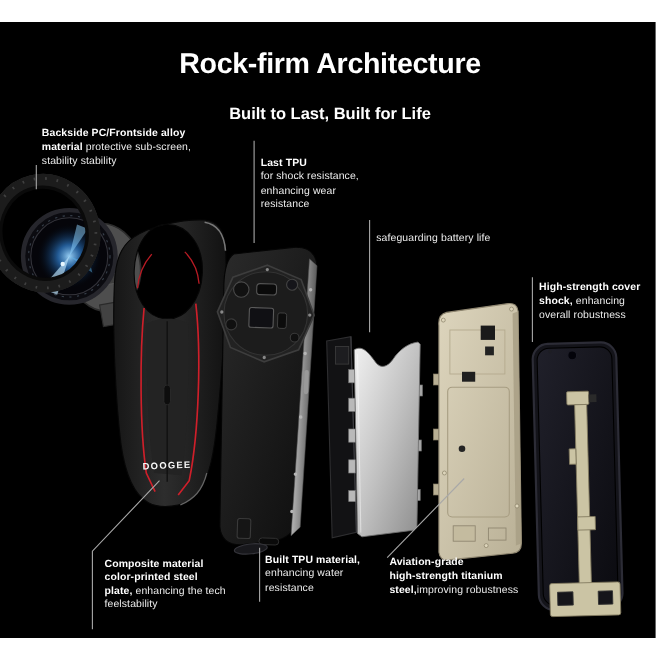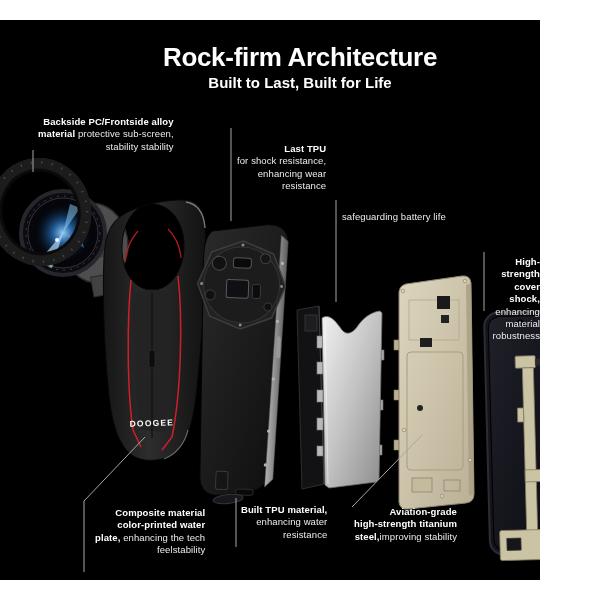--- a/index.html
+++ b/index.html
@@ -1,26 +1,26 @@
 <!DOCTYPE html>
 <html><head>
 <meta charset="utf-8">
 <style>
   html,body{margin:0;padding:0;background:#ffffff;}
-  .stage{position:relative;width:540px;height:600px;background:#ffffff;overflow:hidden;
+  .stage{position:relative;width:596px;height:600px;background:#ffffff;overflow:hidden;
          font-family:"Liberation Sans",sans-serif;}
   .bg-black{position:absolute;left:0;top:20px;width:600px;height:560px;background:#000000;}
   .frame-strip{position:absolute;left:0;width:600px;height:20px;background:#ffffff;}
   .frame-top{top:0;}
   .frame-bottom{top:580px;}
   .header{position:absolute;left:0;top:42px;width:600px;text-align:center;color:#ffffff;z-index:3;}
   .header .title{font-size:26px;font-weight:700;letter-spacing:-0.3px;margin:0;}
-  .header .subtitle{font-size:15px;font-weight:700;margin:1px 0 0 0;}
+  .header .subtitle{font-size:15px;font-weight:700;margin:22px 0 0 0;}
   .callout{position:absolute;color:#ececec;font-size:9.5px;line-height:12.4px;
-           white-space:pre-line;letter-spacing:0.1px;z-index:4;text-align:right;}
+           white-space:pre-line;letter-spacing:0.1px;z-index:4;}
   .callout b{color:#ffffff;font-weight:700;}
   svg.scene{position:absolute;left:0;top:0;z-index:2;}
 </style>
 </head>
 <body>
 
 <div class="stage">
   <div class="bg-black"></div>
   <div class="frame-strip frame-top"></div>
   <div class="frame-strip frame-bottom"></div>
@@ -34,31 +34,31 @@
 material</b><span> protective sub-screen,
 stability stability</span></div>
   <div class="callout" style="left:237px;top:143px"><b>Last TPU</b><span>
 for shock resistance,
 enhancing wear
 resistance</span></div>
   <div class="callout" style="left:342px;top:199px"><span>
 safeguarding battery life</span></div>
   <div class="callout" style="left:490px;top:256px"><b>High-strength cover
 shock,</b><span> enhancing
-material robustness</span></div>
+overall robustness</span></div>
   <div class="callout" style="left:95px;top:507px"><b>Composite material
-color-printed water
+color-printed steel
 plate,</b><span> enhancing the tech
 feelstability</span></div>
   <div class="callout" style="left:241px;top:504px"><b>Built TPU material,</b><span>
 enhancing water
 resistance</span></div>
   <div class="callout" style="left:354px;top:506px"><b>Aviation-grade
 high-strength titanium
-steel,</b><span>improving stability</span></div>
+steel,</b><span>improving robustness</span></div>
 
   <svg class="scene" width="600" height="600" viewBox="0 0 600 600">
     <defs>
       <linearGradient id="gCover" x1="0" y1="0" x2="1" y2="0">
         <stop offset="0" stop-color="#161616"></stop>
           <stop offset="0.45" stop-color="#2d2d2d"></stop>
           <stop offset="1" stop-color="#121212"></stop>
       </linearGradient>
       <linearGradient id="gBody" x1="0" y1="0" x2="1" y2="1">
         <stop offset="0" stop-color="#2a2a2a"></stop>

